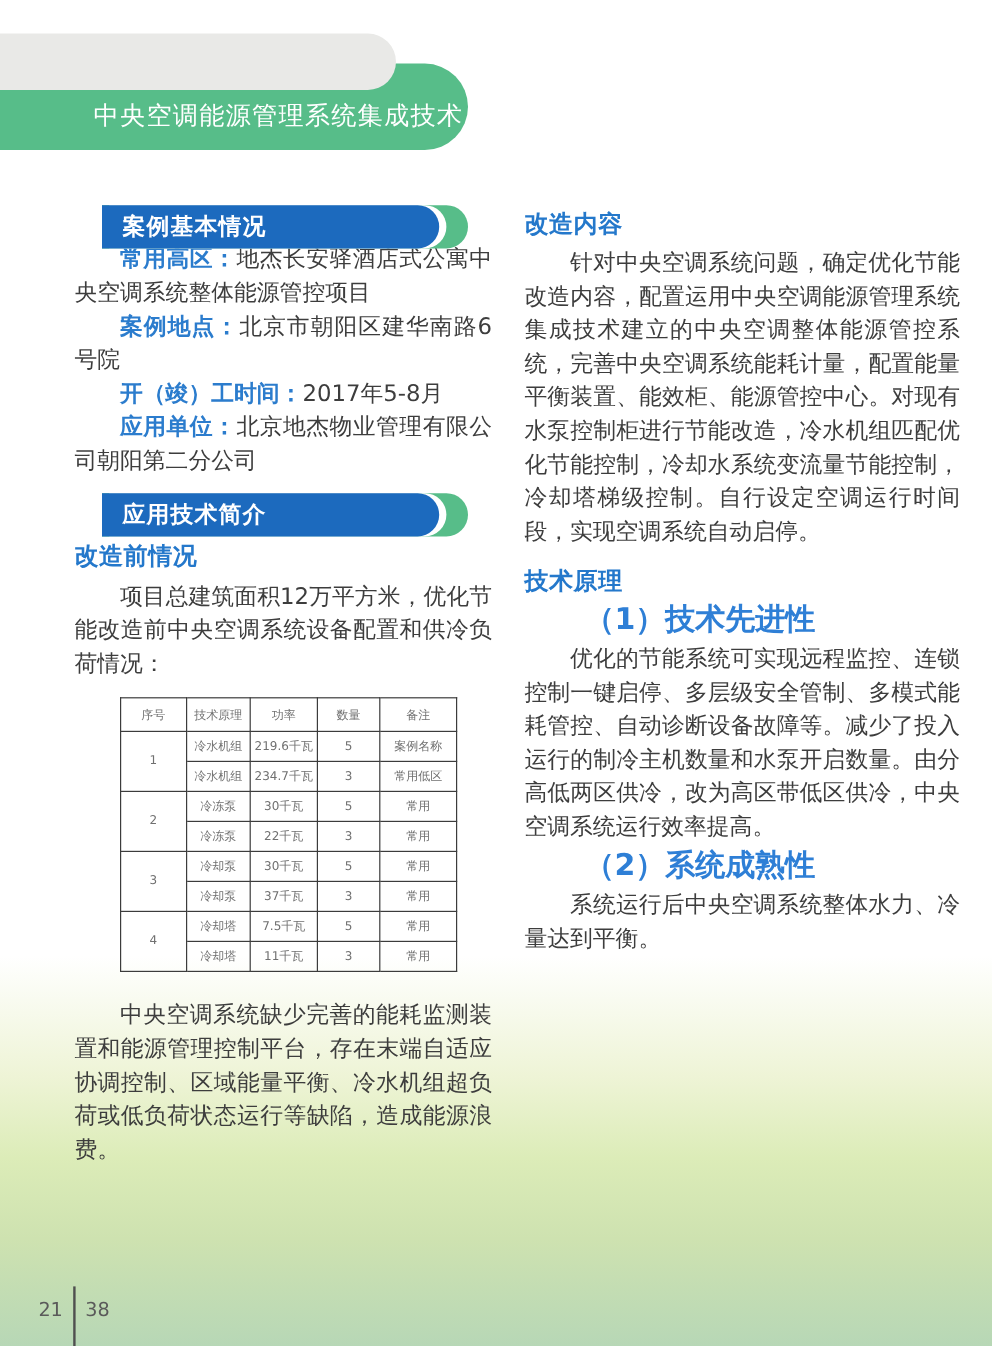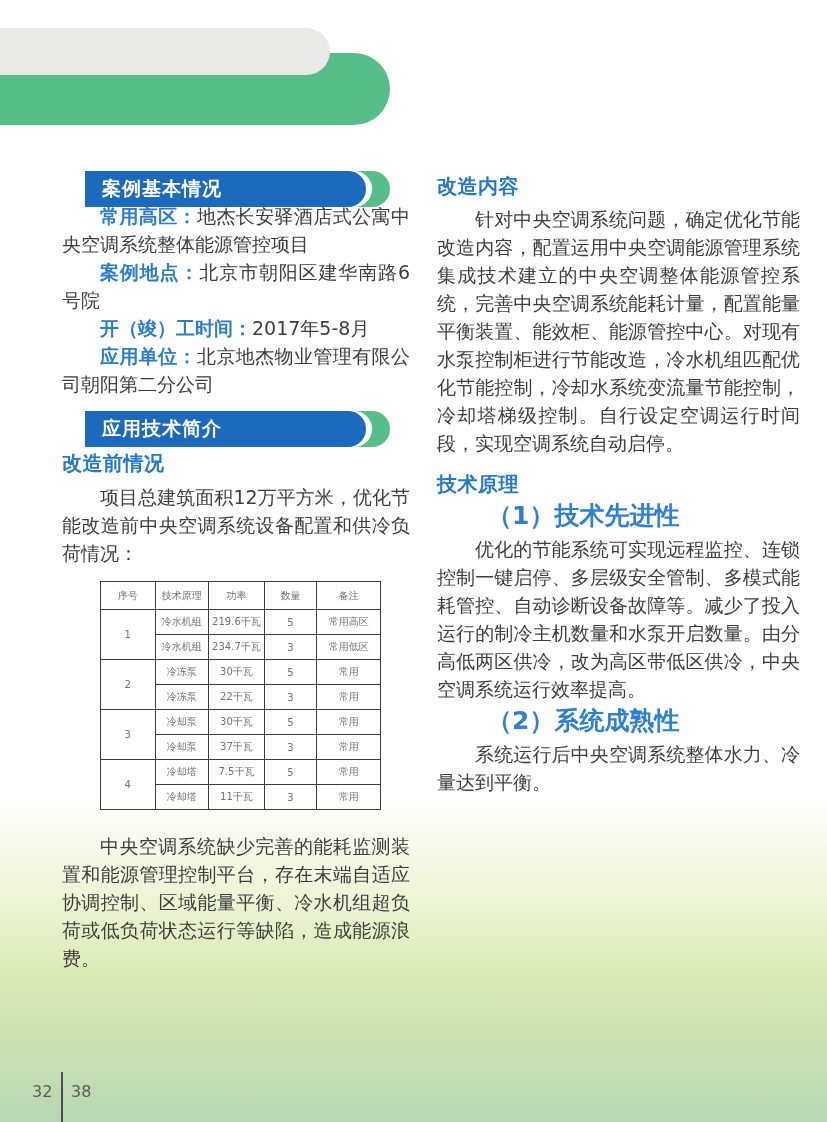--- a/index.html
+++ b/index.html
@@ -87,20 +87,21 @@
   }
 </style>
 </head>
 <body>
 
 <div class="page">
 
   <div class="header">
     <div class="header-green"></div>
     <div class="header-grey"></div>
+    <div class="header-title">中央空调能源管理系统集成技术</div>
   </div>
 
   <div class="content">
 
     <div class="col-left">
 
       <div class="banner banner-first">
         <div class="banner-cap"></div>
         <div class="banner-blue">案例基本情况</div>
       </div>
@@ -136,21 +137,21 @@
             <th>数量</th>
             <th>备注</th>
           </tr>
         </thead>
         <tbody>
             <tr>
               <td rowspan="2">1</td>
               <td>冷水机组</td>
               <td>219.6千瓦</td>
               <td>5</td>
-              <td>常用高区</td>
+              <td>案例名称</td>
             </tr>
             <tr>
               <td>冷水机组</td>
               <td>234.7千瓦</td>
               <td>3</td>
               <td>常用低区</td>
             </tr>
             <tr>
               <td rowspan="2">2</td>
               <td>冷冻泵</td>
@@ -203,18 +204,18 @@
       <h2 class="sec">技术原理</h2>
 
       <div class="sub">（1）技术先进性</div>
       <p class="body">优化的节能系统可实现远程监控、连锁控制一键启停、多层级安全管制、多模式能耗管控、自动诊断设备故障等。减少了投入运行的制冷主机数量和水泵开启数量。由分高低两区供冷，改为高区带低区供冷，中央空调系统运行效率提高。</p>
       <div class="sub">（2）系统成熟性</div>
       <p class="body">系统运行后中央空调系统整体水力、冷量达到平衡。</p>
     </div>
   </div>
 
   <div class="footer">
-    <span class="pn pn-left">32</span>
+    <span class="pn pn-left">21</span>
     <span class="rule"></span>
     <span class="pn pn-right">38</span>
   </div>
 
 </div>
 
 </body></html>

